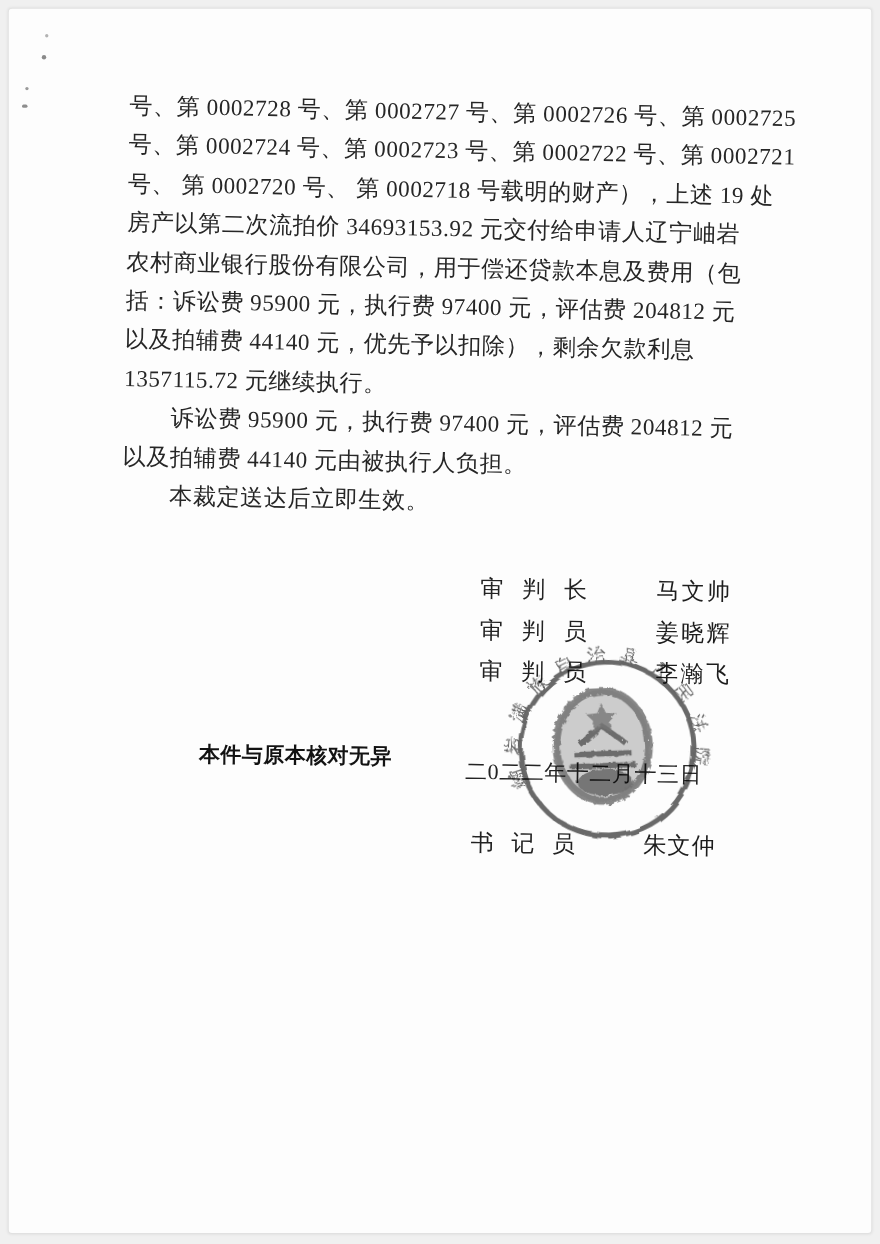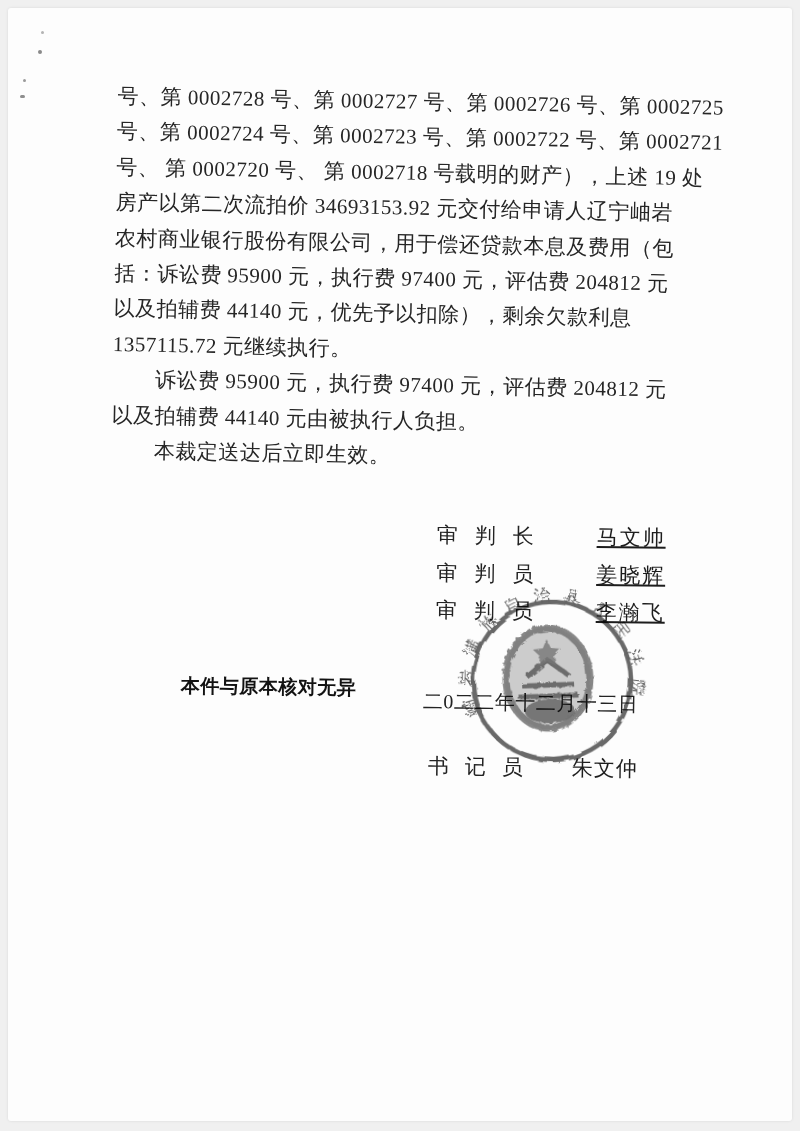--- a/index.html
+++ b/index.html
@@ -30,21 +30,21 @@
     transform:rotate(0.7deg);transform-origin:0 0;
     color:#222;
   }
   .sig-row{position:relative;height:37.6px;width:320px;}
   .sig-role{
     position:absolute;left:0;top:8px;
     font-size:21px;letter-spacing:17px;white-space:pre;
   }
   .sig-name{
     position:absolute;left:160px;top:8px;
-    font-size:21px;letter-spacing:2px;color:#1d1d1d;white-space:pre;text-decoration:underline;
+    font-size:21px;letter-spacing:2px;color:#1d1d1d;white-space:pre;
   }
 
   
   .verify-note{
     position:absolute;left:181px;top:673px;
     font-size:19px;font-weight:bold;letter-spacing:0.5px;color:#121212;
     transform:rotate(0.6deg);transform-origin:0 0;white-space:pre;
   }
 
   
@@ -55,21 +55,21 @@
     z-index:1;
   }
 
   
   .clerk-row{
     position:absolute;left:428px;top:752px;width:300px;height:30px;
     transform:rotate(0.8deg);transform-origin:0 0;color:#222;
     z-index:1;
   }
   .clerk-role{position:absolute;left:0;top:0;font-size:21px;letter-spacing:16px;white-space:pre;}
-  .clerk-name{position:absolute;left:144px;top:0;font-size:21px;letter-spacing:1px;color:#1d1d1d;white-space:pre;}
+  .clerk-name{position:absolute;left:157px;top:0;font-size:21px;letter-spacing:1px;color:#1d1d1d;white-space:pre;}
 
   
   .stamp{
     position:absolute;left:452px;top:581px;width:200px;height:200px;
     z-index:3;mix-blend-mode:multiply;opacity:0.83;
     transform:rotate(-2deg);
   }
 </style>
 </head>
 <body>

